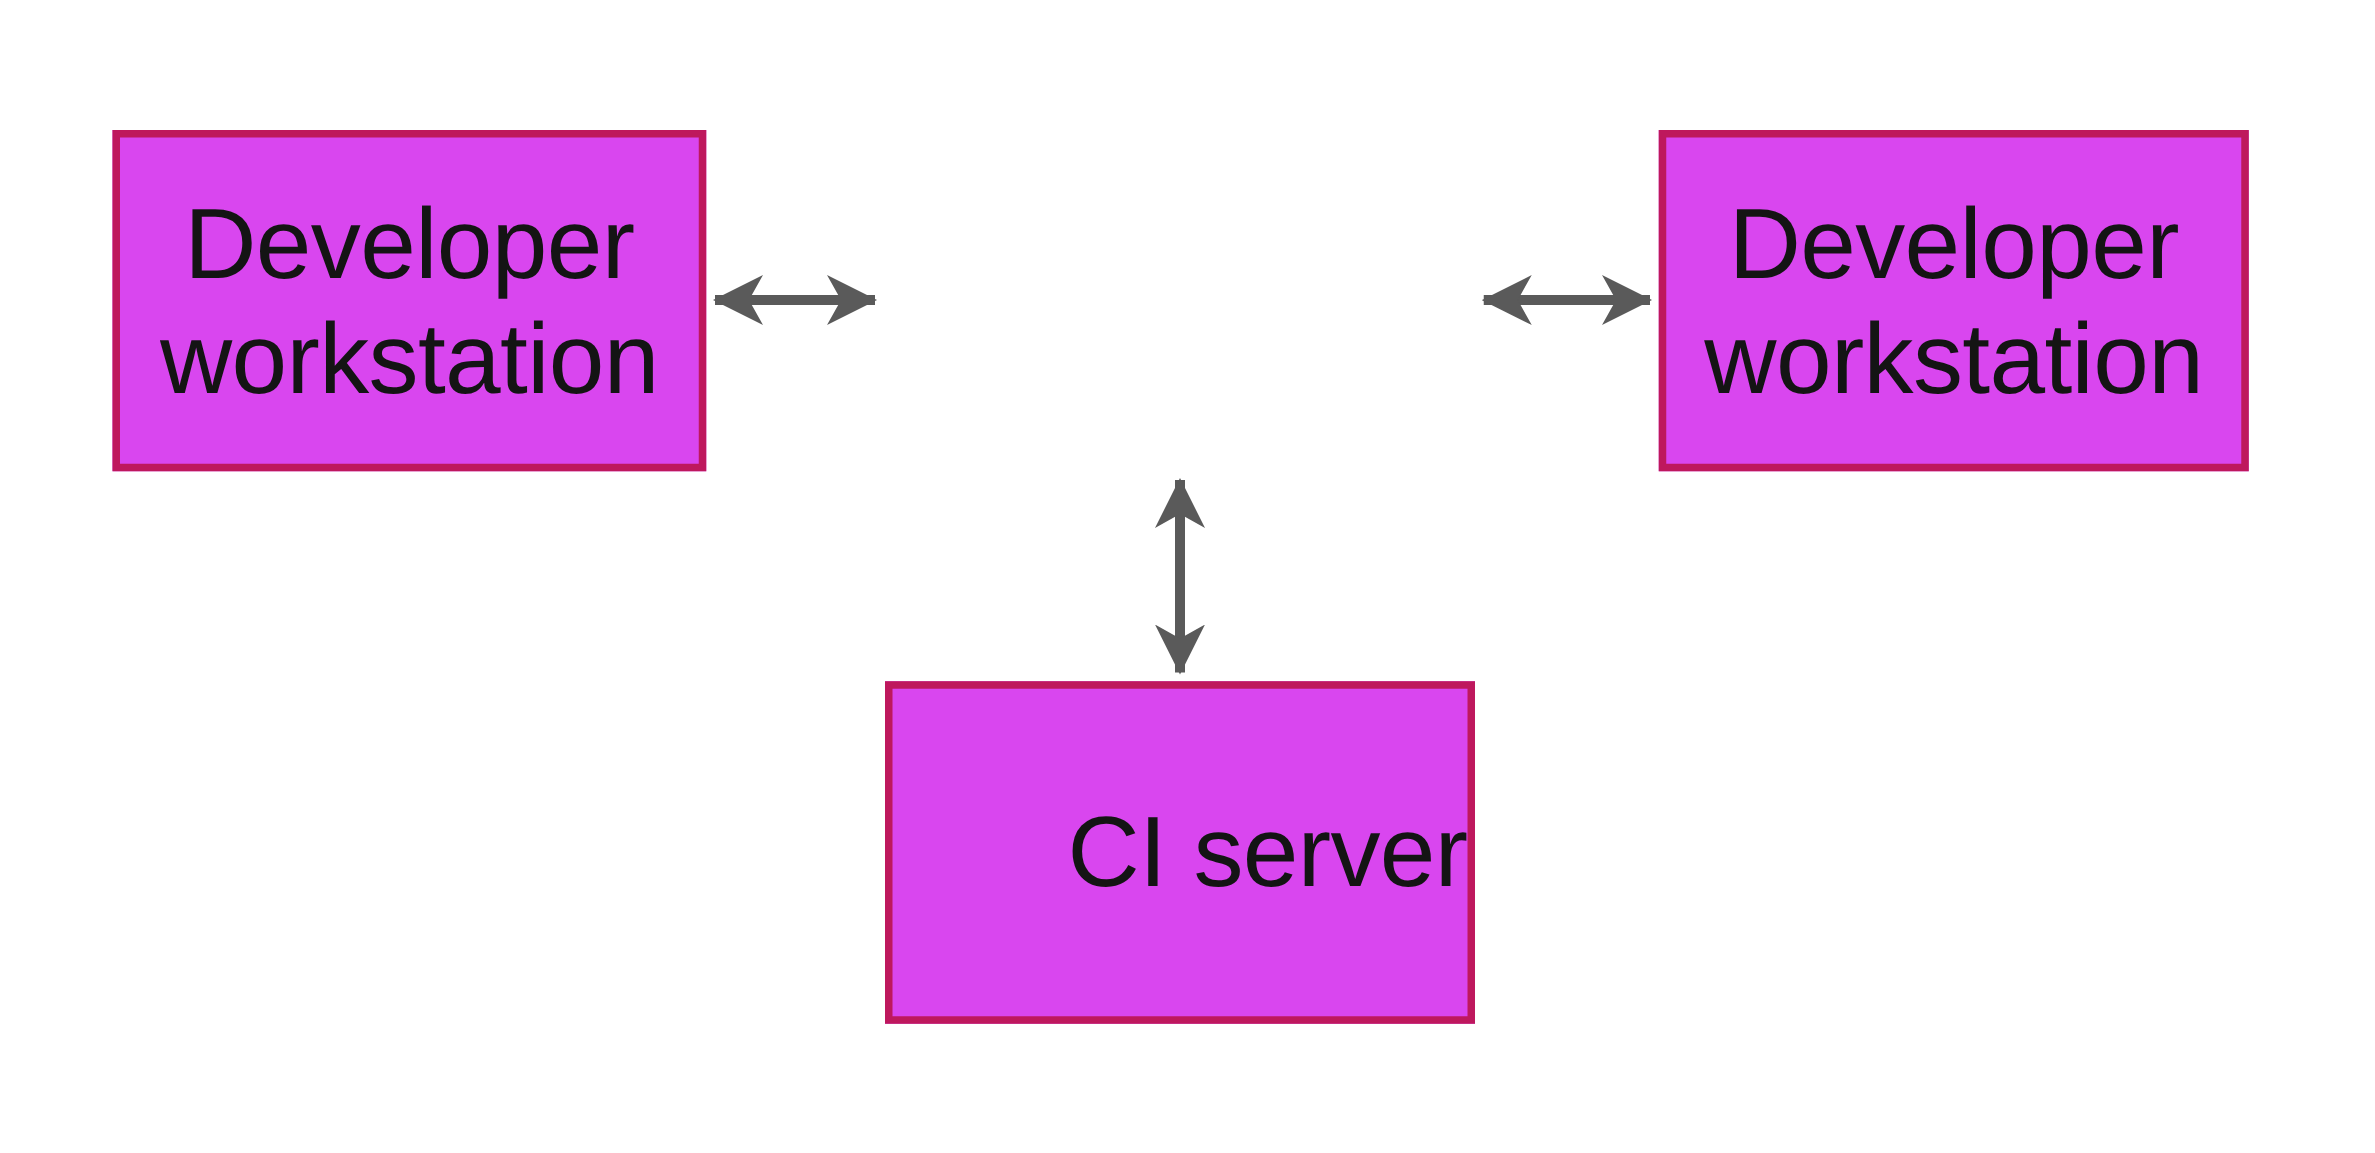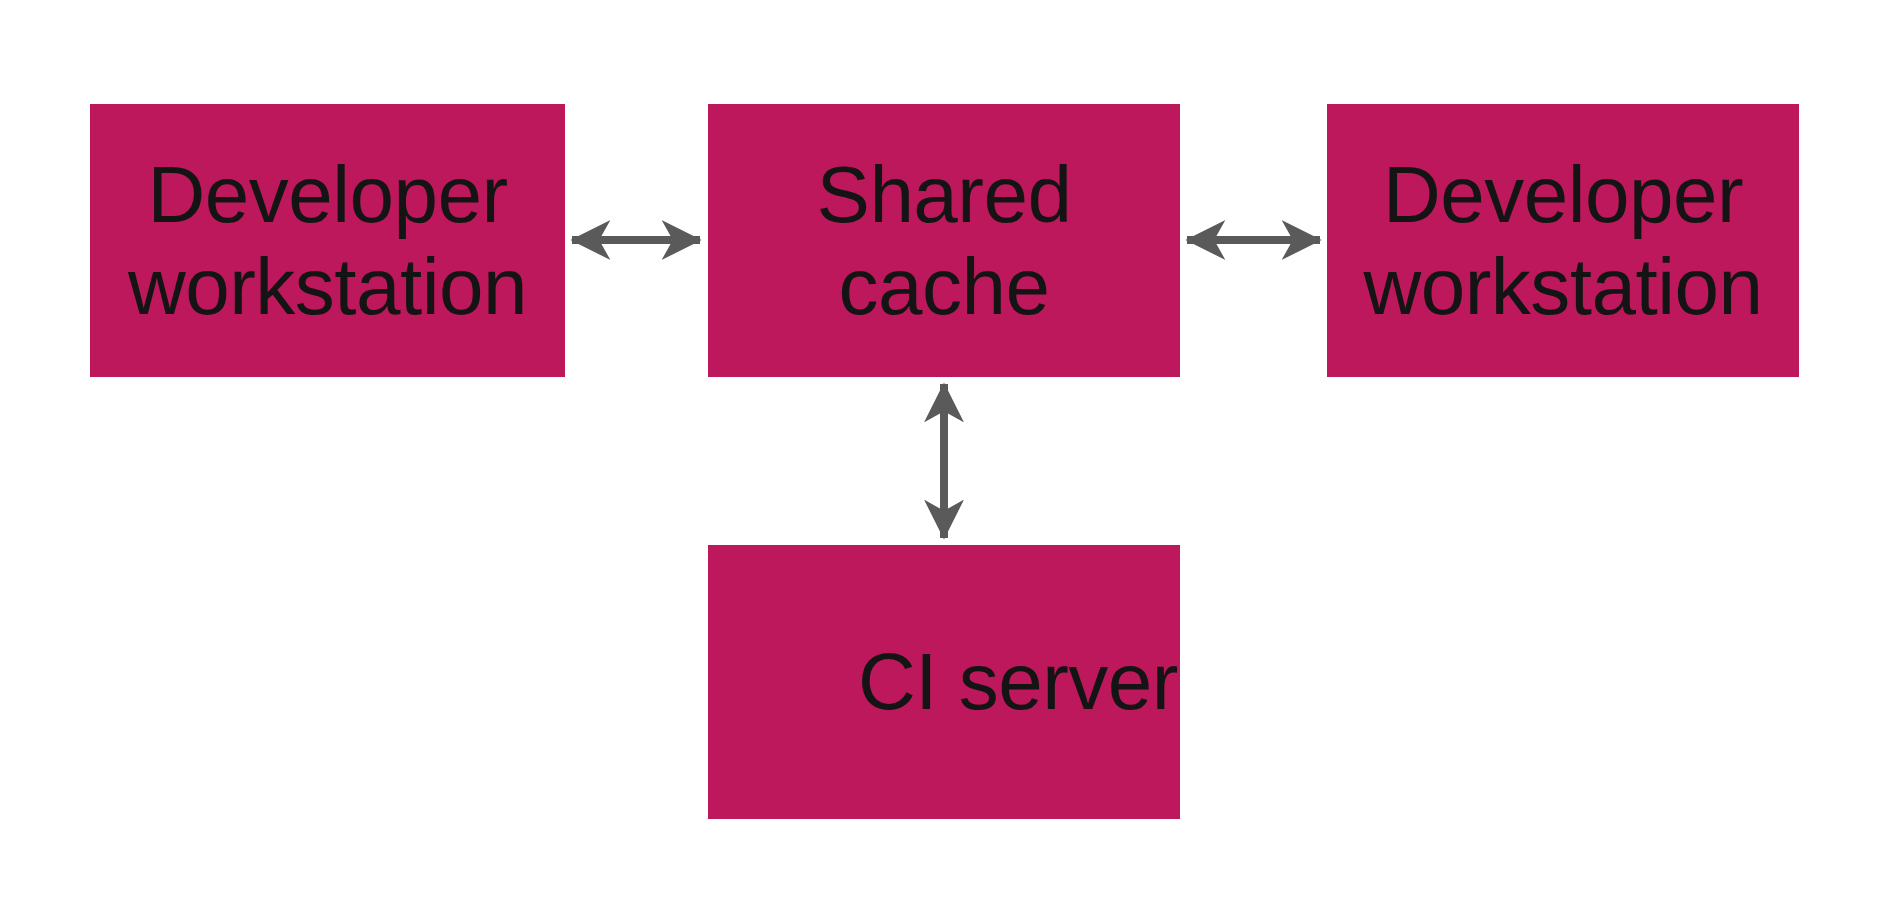--- a/index.html
+++ b/index.html
@@ -10,22 +10,22 @@
   .canvas {
     position: relative;
     width: 1900px;
     height: 922px;
     background: #ffffff;
     overflow: hidden;
     font-family: "Liberation Sans", sans-serif;
   }
   .node {
     position: absolute;
-    background: #be185d;
-    border: 2px solid #be185d;
+    background: #d946ef;
+    border: 6px solid #be185d;
     box-sizing: border-box;
     display: flex;
     align-items: center;
     justify-content: center;
     text-align: center;
   }
   .node-label {
     font-size: 80px;
     line-height: 1.14;
     color: #141414;
@@ -58,23 +58,20 @@
     </defs>
     <line x1="572" y1="240" x2="700" y2="240" stroke="#5a5a5a" stroke-width="8" marker-start="url(#arrowhead)" marker-end="url(#arrowhead)"></line>
     <line x1="1187" y1="240" x2="1320" y2="240" stroke="#5a5a5a" stroke-width="8" marker-start="url(#arrowhead)" marker-end="url(#arrowhead)"></line>
     <line x1="944" y1="384" x2="944" y2="538" stroke="#5a5a5a" stroke-width="8" marker-start="url(#arrowhead)" marker-end="url(#arrowhead)"></line>
   </svg>
 
   <div class="node" id="node-dev-left">
     <span class="node-label">Developer workstation</span>
   </div>
 
-  <div class="node" id="node-shared-cache">
-    <span class="node-label">Shared cache</span>
-  </div>
 
   <div class="node" id="node-dev-right">
     <span class="node-label">Developer workstation</span>
   </div>
 
   <div class="node" id="node-ci-server">
     <span class="node-label">CI server</span>
   </div>
 
 </div>

